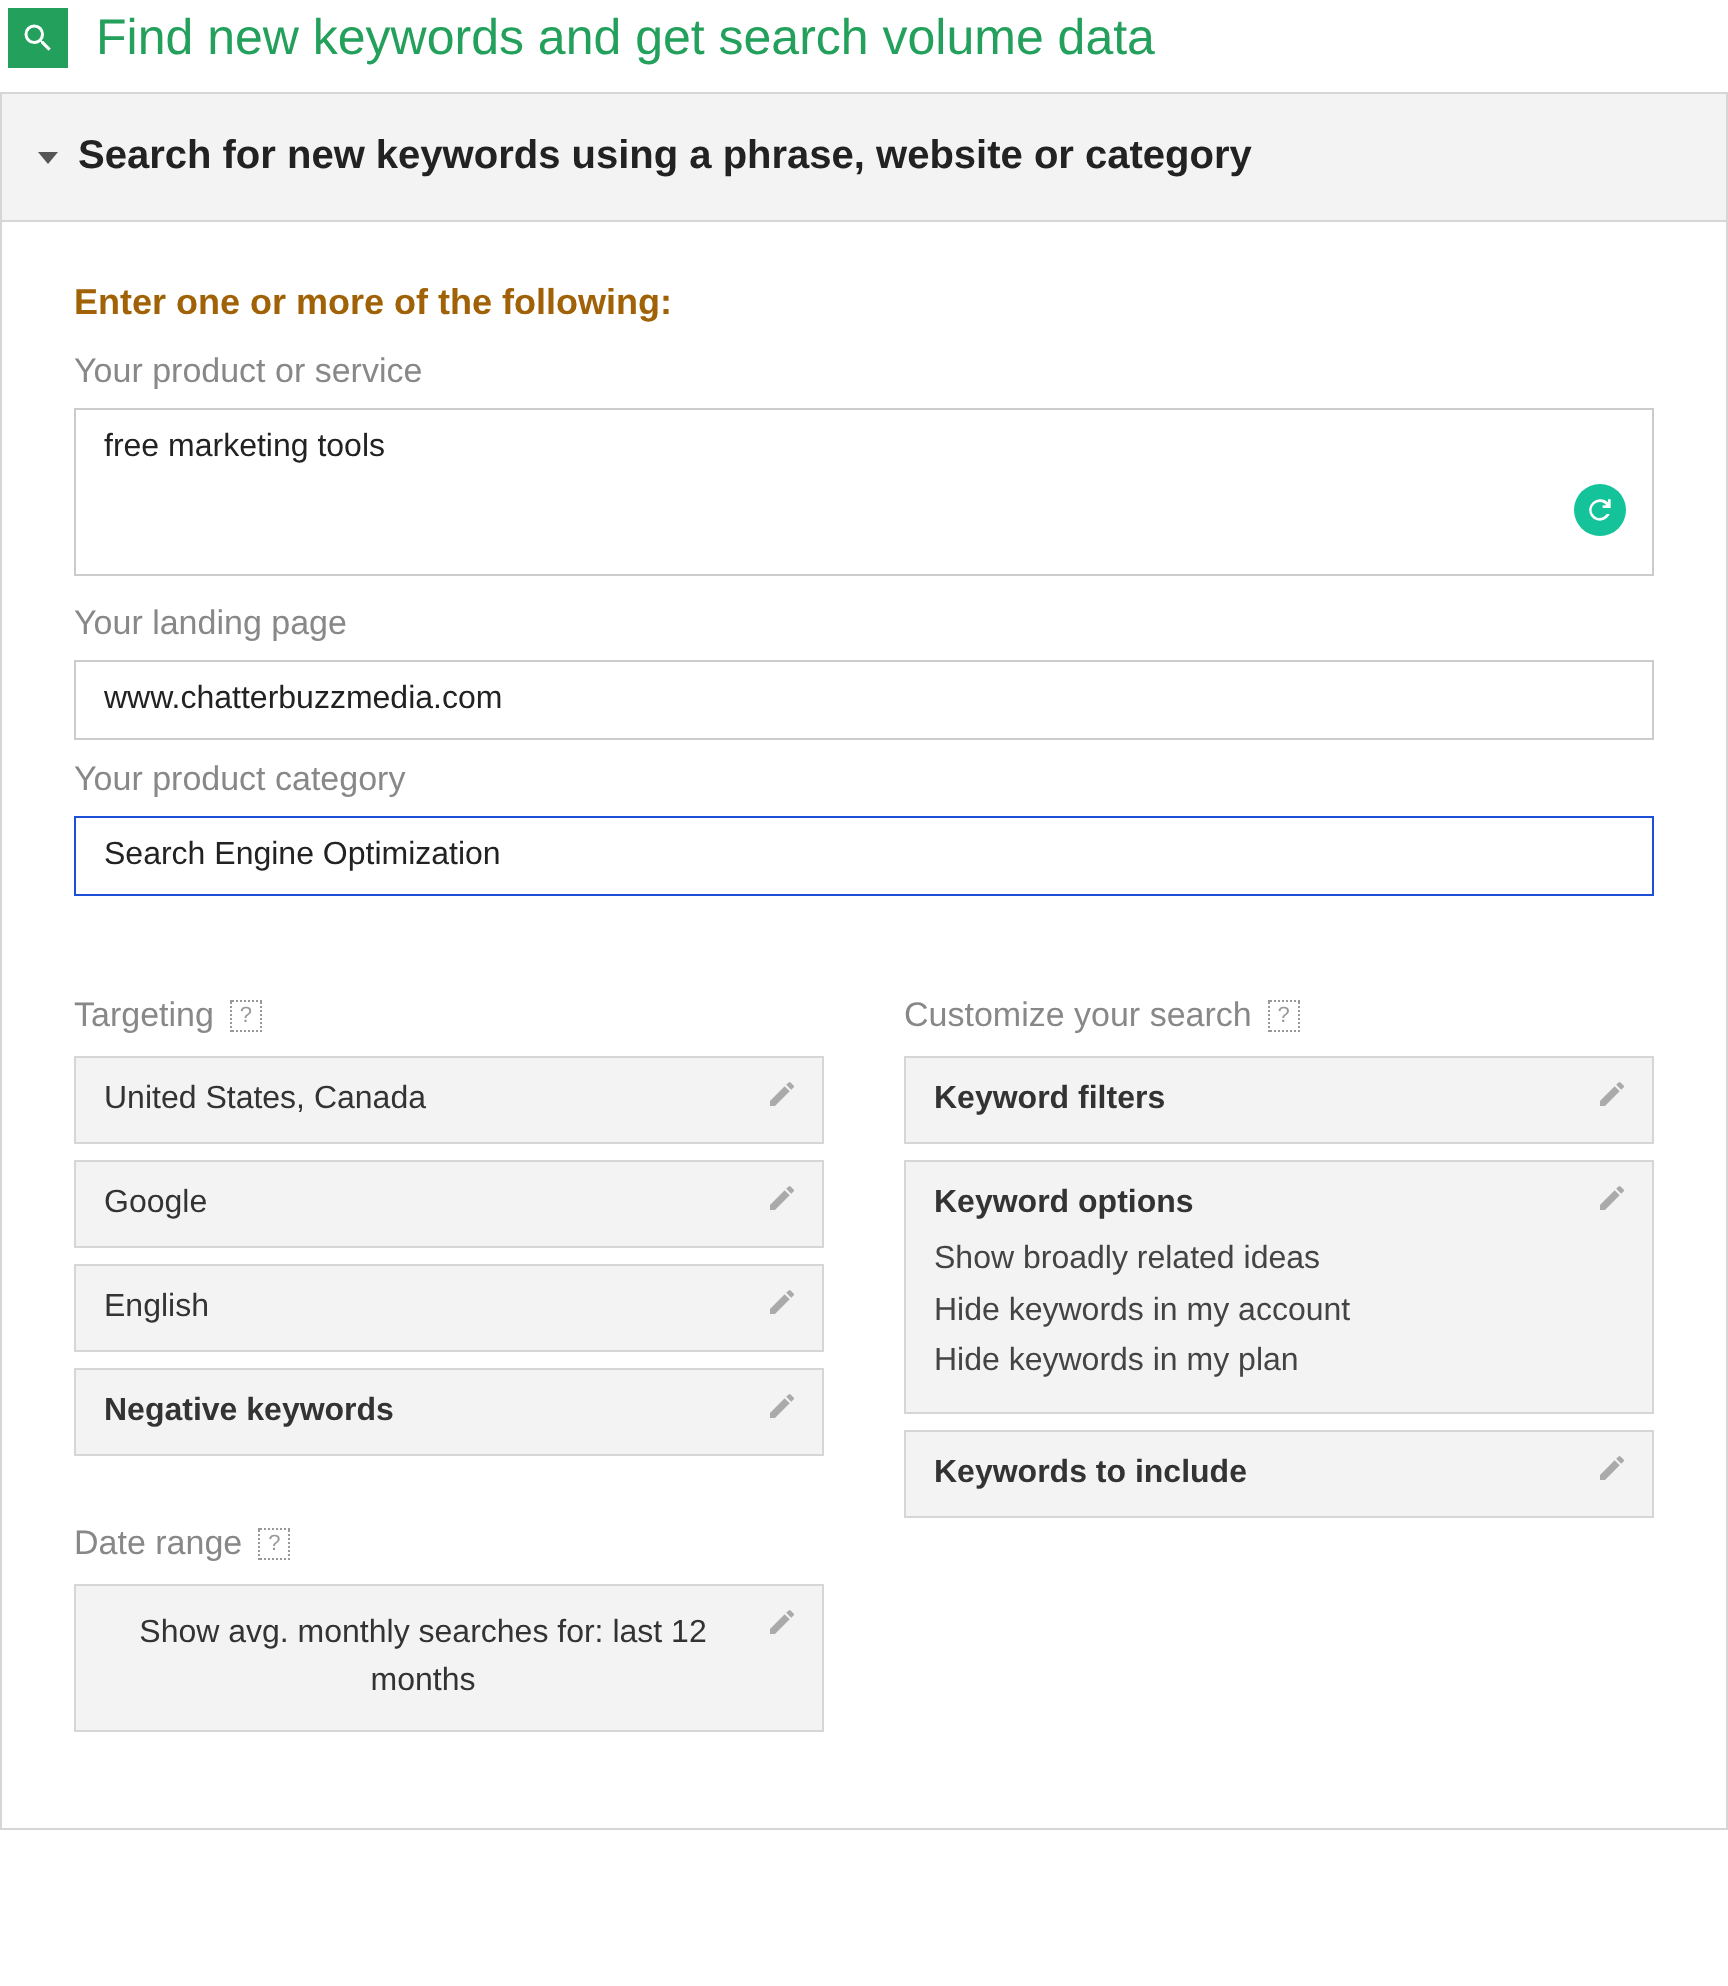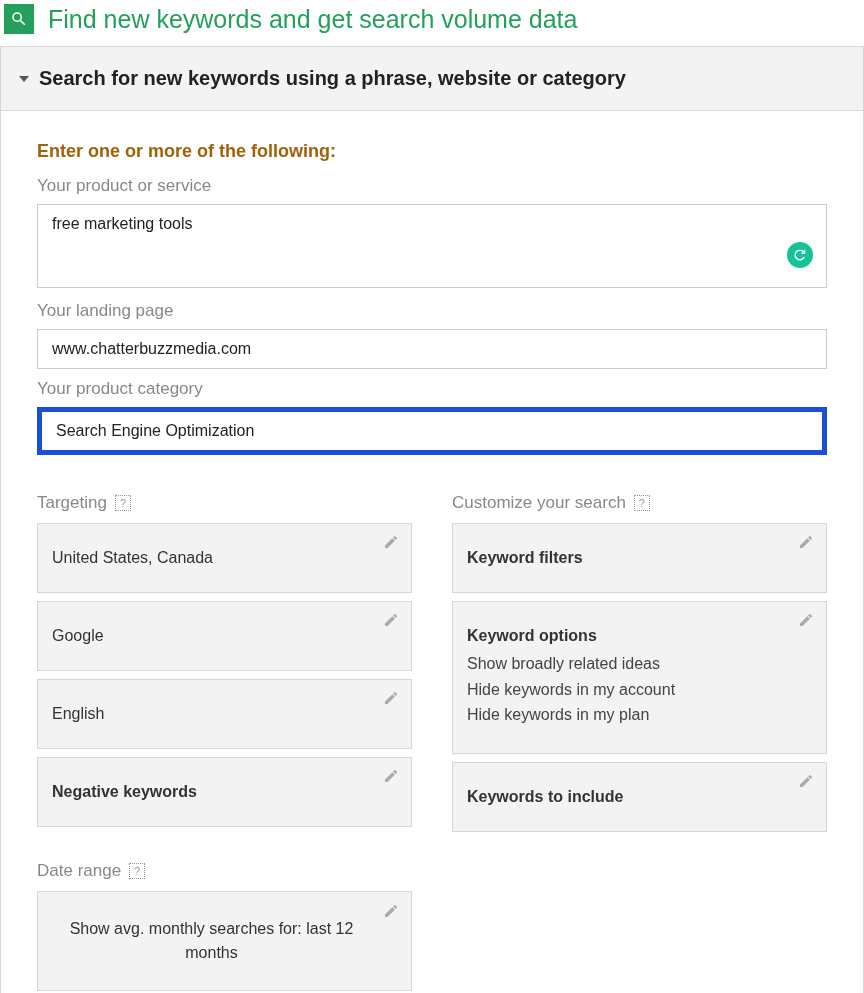--- a/index.html
+++ b/index.html
@@ -86,51 +86,51 @@
     position: absolute;
     right: 14px;
     top: 38px;
     width: 26px; height: 26px;
     border-radius: 50%;
     background: #15c39a;
     display: flex; align-items:center; justify-content:center;
   }
   .grammarly-badge svg { width: 16px; height: 16px; }
   .active-input {
-    border: 5px solid #1d4ed8;
+    border: 1px solid #1d4ed8;
     outline: none;
   }
   .two-col {
     display: flex;
     gap: 40px;
     margin-top: 38px;
   }
   .col { flex: 1; }
   .sub-label {
     color: #888;
     font-size: 17px;
     display: flex;
     align-items: center;
     gap: 8px;
     margin-bottom: 10px;
     margin-top: 34px;
   }
-  .sub-label:first-child { margin-top: 0; }
+  .sub-label:first-child { margin-top: 12px; }
   .help-icon {
     width: 16px; height: 16px;
     border: 1px dotted #999;
     color: #999;
     font-size: 11px;
     display: inline-flex;
     align-items: center; justify-content: center;
   }
   .select-box {
     background: #f3f3f3;
     border: 1px solid #d6d6d6;
-    padding: 25px 14px;
+    padding: 12px 14px;
     font-size: 16px;
     color: #333;
     margin-bottom: 8px;
     position: relative;
     cursor: pointer;
     min-height: 44px;
   }
   .select-box .edit-icon {
     position: absolute;
     right: 12px;

